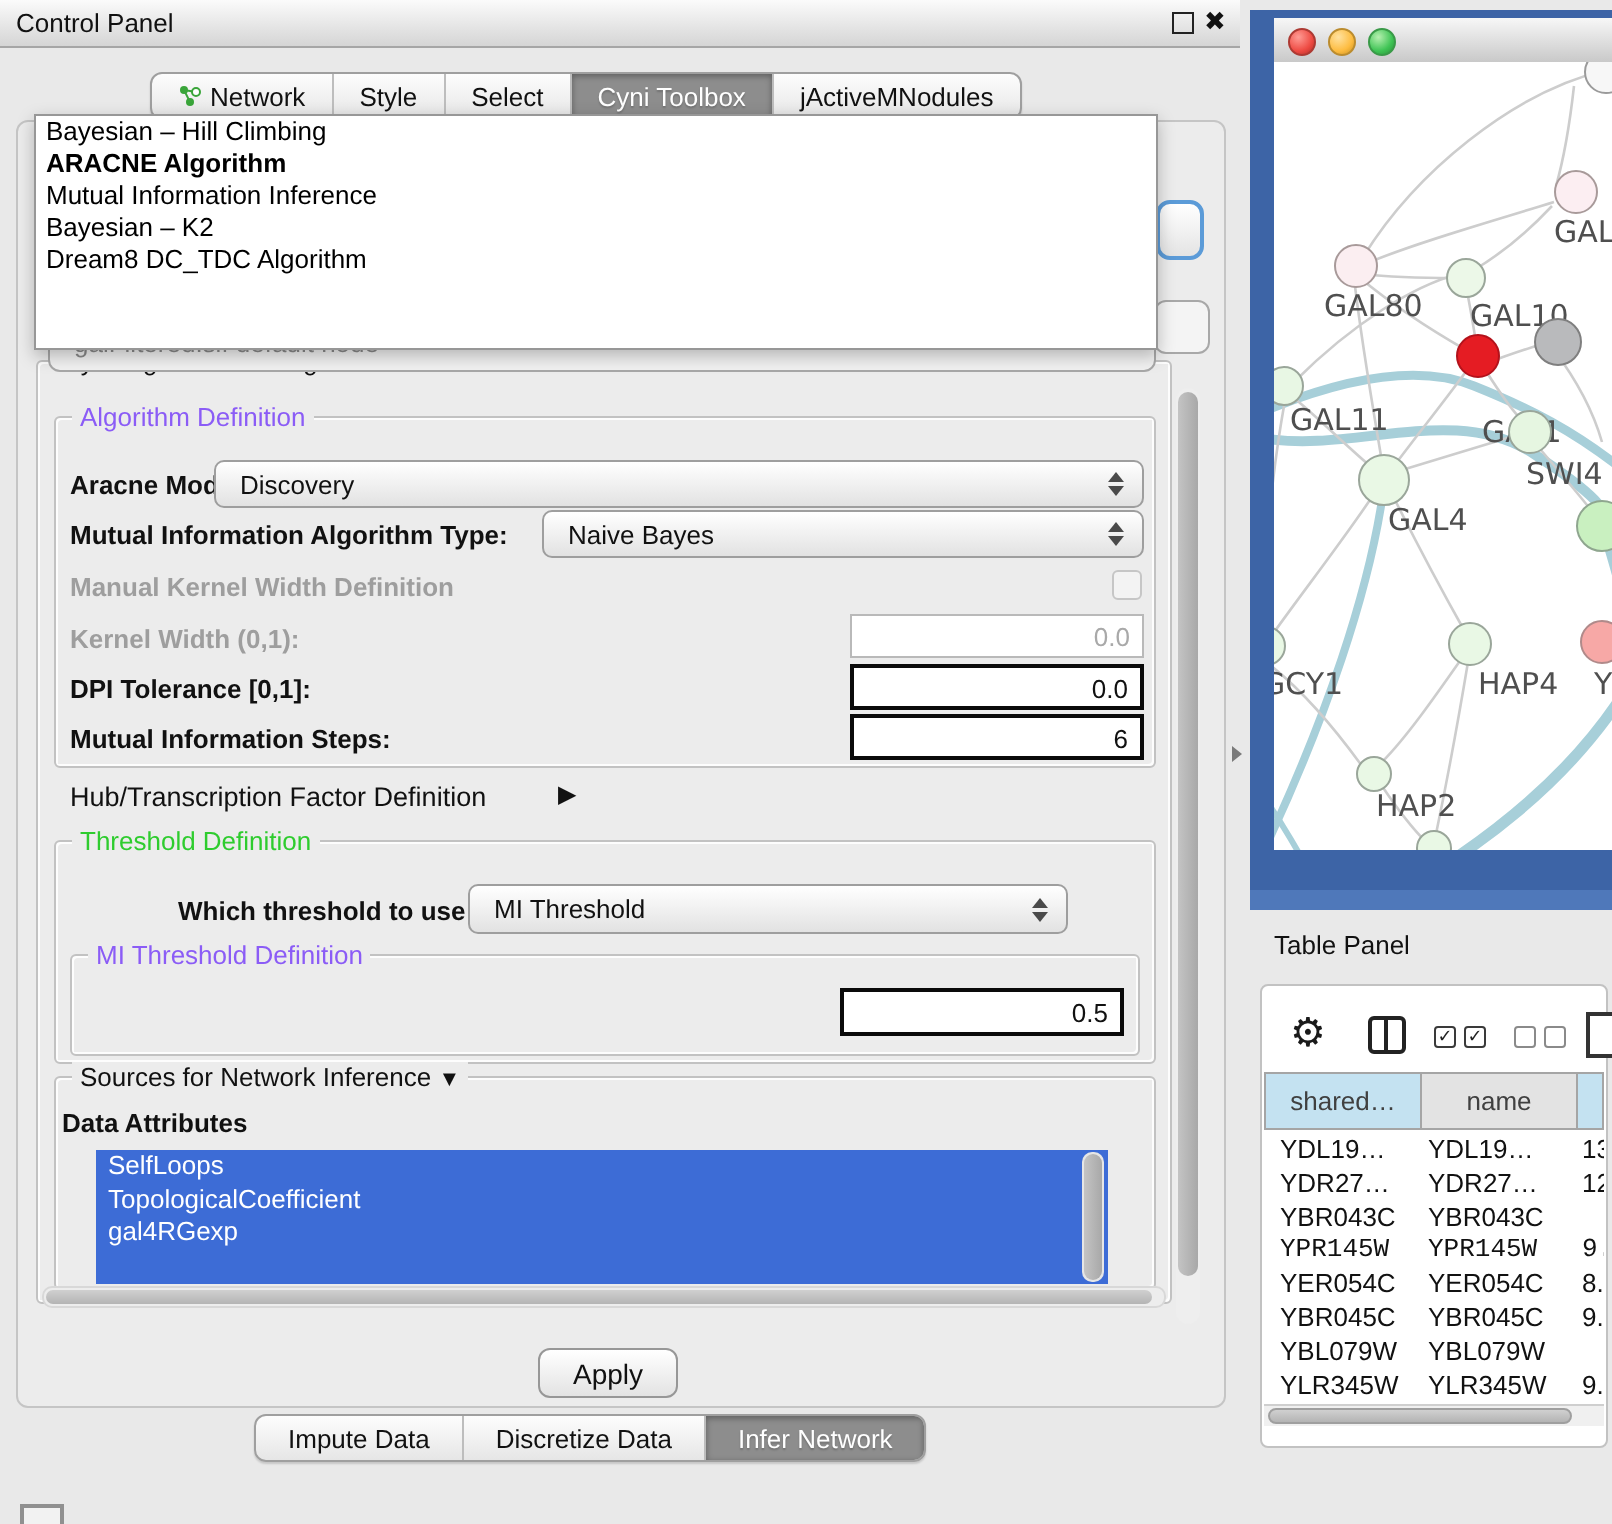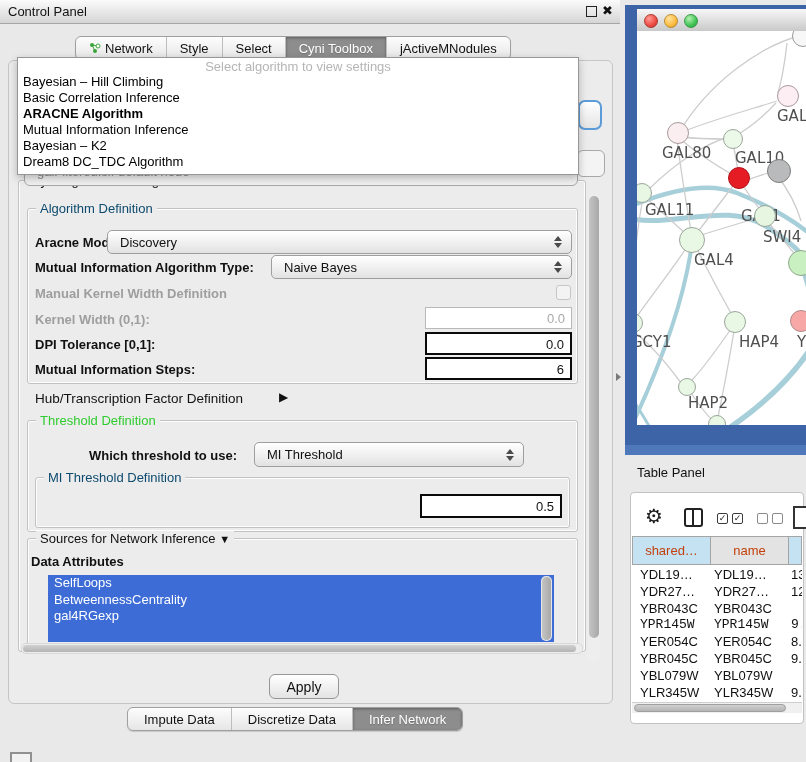--- a/index.html
+++ b/index.html
@@ -24,21 +24,21 @@
   
   .popup{left:17px;top:57px;width:560px;height:116px;background:#fff;border:1px solid #979797;
     box-shadow:0 3px 8px rgba(0,0,0,.25);z-index:50;}
   .popup .hint{height:15px;text-align:center;font-size:13px;color:#b5b5b5;padding-top:1px;}
   .popup .item{height:16px;line-height:16px;font-size:13px;color:#000;padding-left:5px;white-space:nowrap;}
   .popup .item.bold{font-weight:bold;}
   
   .group{border:1px solid #c2c2c2;border-radius:3px;
     box-shadow:inset 1px 1px 0 rgba(255,255,255,.9), inset -1px -1px 0 rgba(255,255,255,.9);}
   .gtitle{position:absolute;top:-8px;left:8px;background:#ececec;padding:0 4px;font-size:13px;color:#111;white-space:nowrap;}
-  .gtitle.blue{color:#0c4a6e;} .gtitle.green{color:#2ecc2e;}
+  .gtitle.blue{color:#8b5cf6;} .gtitle.green{color:#2ecc2e;}
   .lbl{font-size:13px;color:#111;white-space:nowrap;}
   .lbl.b{font-weight:bold;} .lbl.dis{color:#9e9e9e;font-weight:bold;}
   
   .combo{background:linear-gradient(#ffffff,#e2e2e2);border:1px solid #9e9e9e;border-radius:5px;
     font-size:13px;color:#111;display:flex;align-items:center;padding-left:12px;box-sizing:border-box;}
   .arr{position:absolute;right:9px;top:50%;margin-top:-6px;width:8px;height:12px;}
   .arr .u{position:absolute;left:0;top:0;width:0;height:0;border-left:4px solid transparent;
     border-right:4px solid transparent;border-bottom:5px solid #4a4a4a;}
   .arr .d{position:absolute;left:0;bottom:0;width:0;height:0;border-left:4px solid transparent;
     border-right:4px solid transparent;border-top:5px solid #4a4a4a;}
@@ -59,21 +59,21 @@
   .nettitle{left:637px;top:9px;width:169px;height:22px;background:linear-gradient(#f7f7f7,#c9c9c9);
     border-bottom:1px solid #8f8f8f;}
   .light{position:absolute;top:5px;width:12px;height:12px;border-radius:50%;}
   .canvas{left:637px;top:31px;width:169px;height:394px;background:#fff;overflow:hidden;}
   .node{position:absolute;border-radius:50%;box-sizing:border-box;}
   .nlabel{position:absolute;font-family:"DejaVu Sans",sans-serif;font-size:15px;color:#4f4f4f;white-space:nowrap;}
   
   .tp-title{left:637px;top:465px;font-size:13px;color:#111;}
   .card{left:630px;top:492px;width:172px;height:230px;background:#fff;border:1px solid #c2c2c2;border-radius:4px;}
   .hcell{position:absolute;top:536px;height:29px;border:1px solid #a5a5a5;border-left:none;box-sizing:border-box;
-    font-size:13px;color:#c2410c;text-align:center;line-height:27px;overflow:hidden;}
+    font-size:13px;color:#404040;text-align:center;line-height:27px;overflow:hidden;}
   .rows{left:632px;top:567px;width:170px;height:135px;overflow:hidden;}
   .trow{position:absolute;width:100%;height:16.8px;font-size:13px;color:#111;}
   .trow span{position:absolute;white-space:nowrap;}
   .ck{display:inline-block;width:9px;height:9px;border:1.5px solid #3a3a3a;border-radius:2px;
     font-size:9px;line-height:9px;text-align:center;color:#222;}
   .ck.empty{border-color:#8a8a8a;}
 </style>
 </head>
 <body>
 
@@ -113,23 +113,21 @@
   </div>
 
 <div class="abs" style="left:24px;top:160px;width:552px;height:24px;border:1px solid #a8a8a8;border-radius:6px;background:#f1f1f1;overflow:hidden;z-index:2;">
   <span class="lbl" style="position:absolute;left:12px;top:3px;color:#8a8a8a;">galFiltered.sif default node</span>
 </div>
 
 <div class="abs" style="left:578px;top:100px;width:20px;height:26px;border:2px solid #5b9bd8;border-radius:7px;background:linear-gradient(#fff,#e4e4e4);z-index:2;"></div>
 <div class="abs" style="left:577px;top:150px;width:26px;height:25px;border:1px solid #a8a8a8;border-radius:6px;background:#f4f4f4;z-index:2;"></div>
 
 <div class="abs popup" id="algo-popup">
-  <div class="hint">Select algorithm to view settings</div>
 <div class="item">Bayesian – Hill Climbing</div>
-    <div class="item">Basic Correlation Inference</div>
     <div class="item bold">ARACNE Algorithm</div>
     <div class="item">Mutual Information Inference</div>
     <div class="item">Bayesian – K2</div>
     <div class="item">Dream8 DC_TDC Algorithm</div>
   </div>
 
 <div class="abs group" style="left:18px;top:180px;width:566px;height:470px;">
   <span class="gtitle">Cyni Algorithm Settings</span>
 
   <div class="group" style="position:absolute;left:8px;top:27px;width:549px;height:174px;">
@@ -160,42 +158,42 @@
   <span class="abs lbl b" style="left:16px;top:181px;">Mutual Information Steps:</span>
   <div class="abs tfield strong" style="left:406px;top:176px;width:147px;height:23px;">6</div>
 
   <span class="abs lbl" style="left:16px;top:210px;font-size:13.5px;">Hub/Transcription Factor Definition</span>
   <span class="abs" style="left:260px;top:209px;font-size:12px;color:#111;">▶</span>
 
   <div class="group" style="position:absolute;left:8px;top:239px;width:549px;height:110px;">
     <span class="gtitle green">Threshold Definition</span>
   </div>
   <span class="abs lbl b" style="left:70px;top:267px;">Which threshold to use:</span>
-  <div class="abs combo" style="left:215px;top:261px;width:270px;height:25px;margin-left:20px;">
+  <div class="abs combo" style="left:215px;top:261px;width:300px;height:25px;">
     <span>MI Threshold</span>
     <span class="arr">
         <span class="u"></span>
         <span class="d"></span>
       </span>
   </div>
   <div class="group" style="position:absolute;left:16px;top:296px;width:533px;height:49px;">
     <span class="gtitle blue">MI Threshold Definition</span>
   </div>
   <div class="abs tfield strong" style="left:401px;top:313px;width:142px;height:24px;">0.5</div>
 
   <div class="group" style="position:absolute;left:8px;top:357px;width:549px;height:105px;">
     <span class="gtitle">
       <span>Sources for Network Inference</span>
       <span style="font-size:11px;">▼</span>
     </span>
   </div>
   <span class="abs lbl b" style="left:12px;top:373px;">Data Attributes</span>
   <div class="abs attr-list" id="attr-list" style="left:29px;top:394px;width:506px;height:67px;overflow:hidden;">
       <div class="attr-item">SelfLoops</div>
-      <div class="attr-item">BetweennessCentrality</div>
+      <div class="attr-item">TopologicalCoefficient</div>
       <div class="attr-item">gal4RGexp</div>
     </div>
   <div class="abs" style="left:522px;top:395px;width:11px;height:65px;background:#e6e6e6;border-radius:5px;">
     <div class="vthumb" style="position:absolute;left:1px;top:1px;width:9px;height:63px;"></div>
   </div>
 
   <div class="abs" style="left:2px;top:462px;width:560px;height:9px;background:#ededed;border:1px solid #d8d8d8;border-radius:5px;">
     <div class="hthumb" style="position:absolute;left:1px;top:0.5px;width:553px;height:7px;"></div>
   </div>
 </div>

